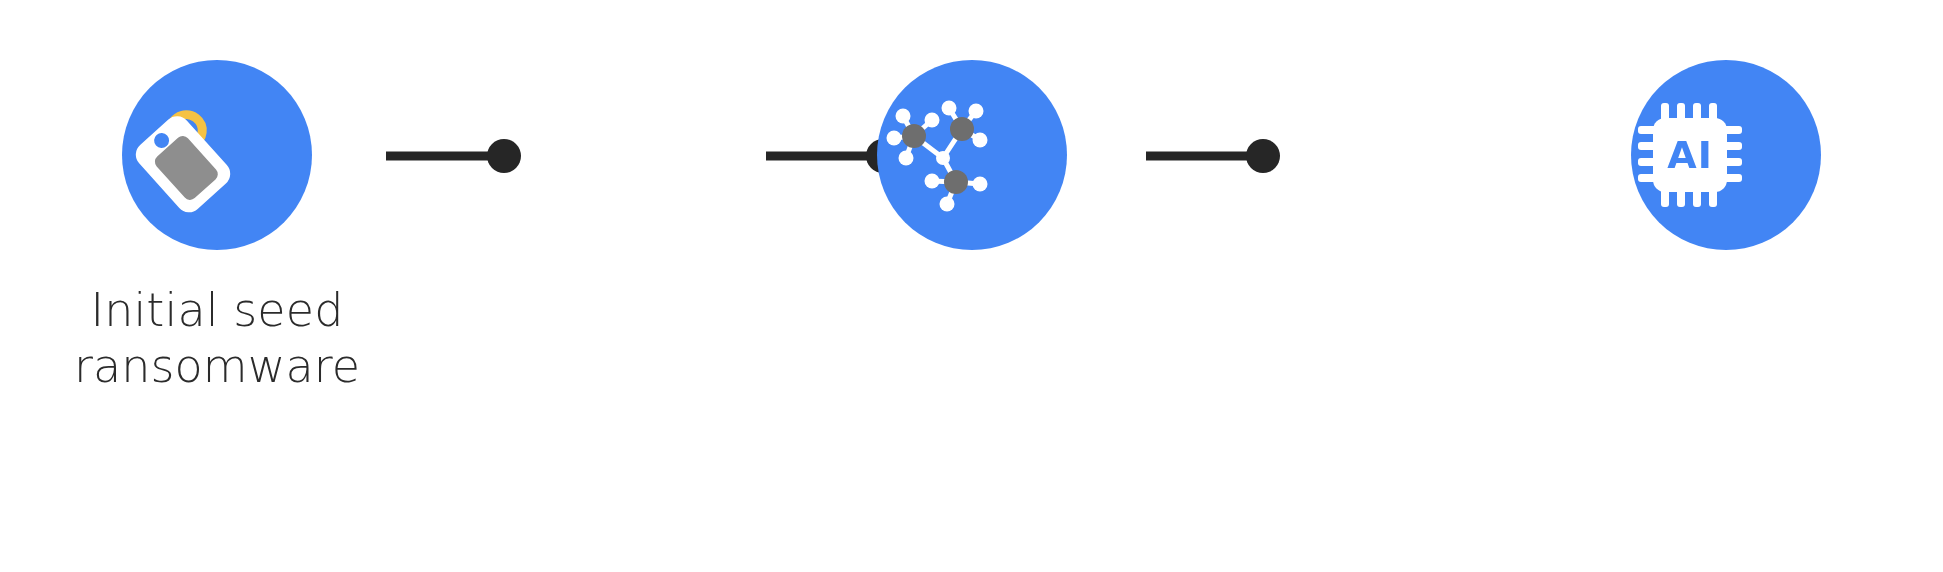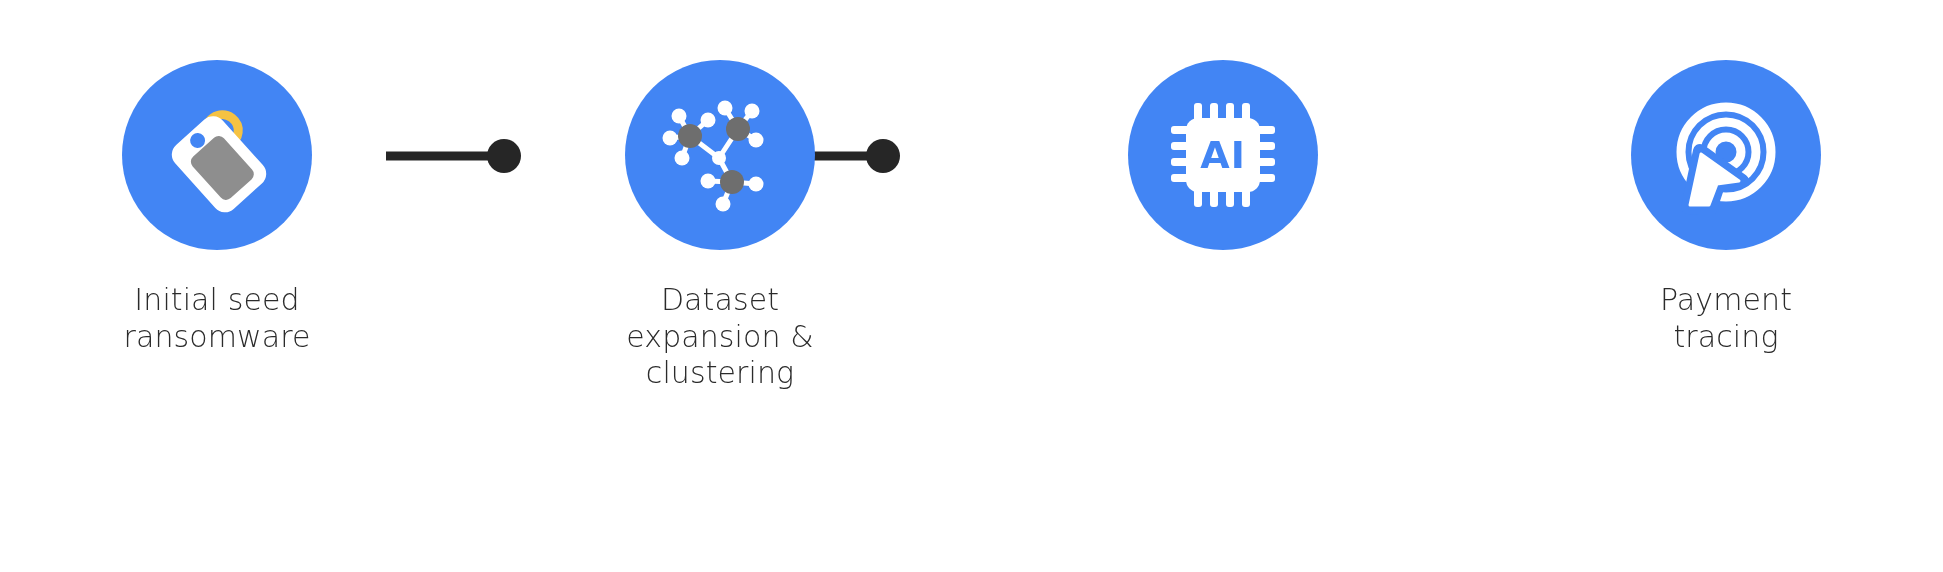--- a/index.html
+++ b/index.html
@@ -56,30 +56,30 @@
 
   .circle {
     position: relative;
     width: 190px;
     height: 190px;
     border-radius: 50%;
     background: #4285f4;
     margin-top: 60px;
     display: flex;
     align-items: center;
-    justify-content: center;
+    justify-content: flex-start;
     flex: none;
   }
 
   .circle svg { display: block; }
 
   .step-label {
     margin-top: 32px;
     text-align: center;
-    font-size: 30px;
+    font-size: 46px;
     line-height: 1.22;
     font-weight: 300;
     color: #2b2b2b;
     letter-spacing: 0.1px;
     white-space: pre-line;
     font-family: "DejaVu Sans", sans-serif;
   }
 </style>
 </head>
 <body>
@@ -155,23 +155,20 @@
             <circle cx="55" cy="28" r="7.5"></circle>
             <circle cx="72" cy="16" r="7.5"></circle>
             <circle cx="99" cy="19" r="7.5"></circle>
             <circle cx="103" cy="48" r="7.5"></circle>
             <circle cx="55" cy="89" r="7.5"></circle>
             <circle cx="103" cy="92" r="7.5"></circle>
             <circle cx="70" cy="112" r="7.5"></circle>
           </g>
         </svg>
       </div>
-      <div class="step-label">Dataset
-expansion &amp;
-clustering</div>
     </div>
 
     <div class="step">
       <div class="circle">
         <svg width="118" height="118" viewBox="0 0 118 118">
           <g fill="#ffffff">
 
             <rect x="30" y="7" width="8" height="20" rx="3"></rect>
             <rect x="46" y="7" width="8" height="20" rx="3"></rect>
             <rect x="62" y="7" width="8" height="20" rx="3"></rect>
@@ -191,31 +188,15 @@
             <rect x="91" y="46" width="20" height="8" rx="3"></rect>
             <rect x="91" y="62" width="20" height="8" rx="3"></rect>
             <rect x="91" y="78" width="20" height="8" rx="3"></rect>
           </g>
           <rect x="22" y="22" width="74" height="74" rx="12" ry="12" fill="#ffffff"></rect>
           <text x="59" y="59" fill="#4285f4" font-family="'DejaVu Sans', sans-serif" font-size="38" font-weight="bold" text-anchor="middle" dominant-baseline="central" letter-spacing="1">AI</text>
         </svg>
       </div>
     </div>
 
-    <div class="step">
-      <div class="circle">
-        <svg width="120" height="120" viewBox="0 0 120 120">
-          <g fill="none" stroke="#ffffff">
-            <circle cx="60" cy="57" r="45" stroke-width="9"></circle>
-            <circle cx="60" cy="57" r="30" stroke-width="9"></circle>
-            <circle cx="60" cy="57" r="15" stroke-width="9"></circle>
-          </g>
-
-          <path d="M22 112 L34 56 L76 86 L52 90 L44 114 Z" fill="#4285f4" stroke="#4285f4" stroke-width="14" stroke-linejoin="round"></path>
-          <path d="M24 110 L35 59 L73 86 L51 89 L43 110 Z" fill="#ffffff" stroke="#ffffff" stroke-width="3" stroke-linejoin="round"></path>
-        </svg>
-      </div>
-      <div class="step-label">Payment
-tracing</div>
-    </div>
 
   </div>
 </div>
 
 </body></html>

